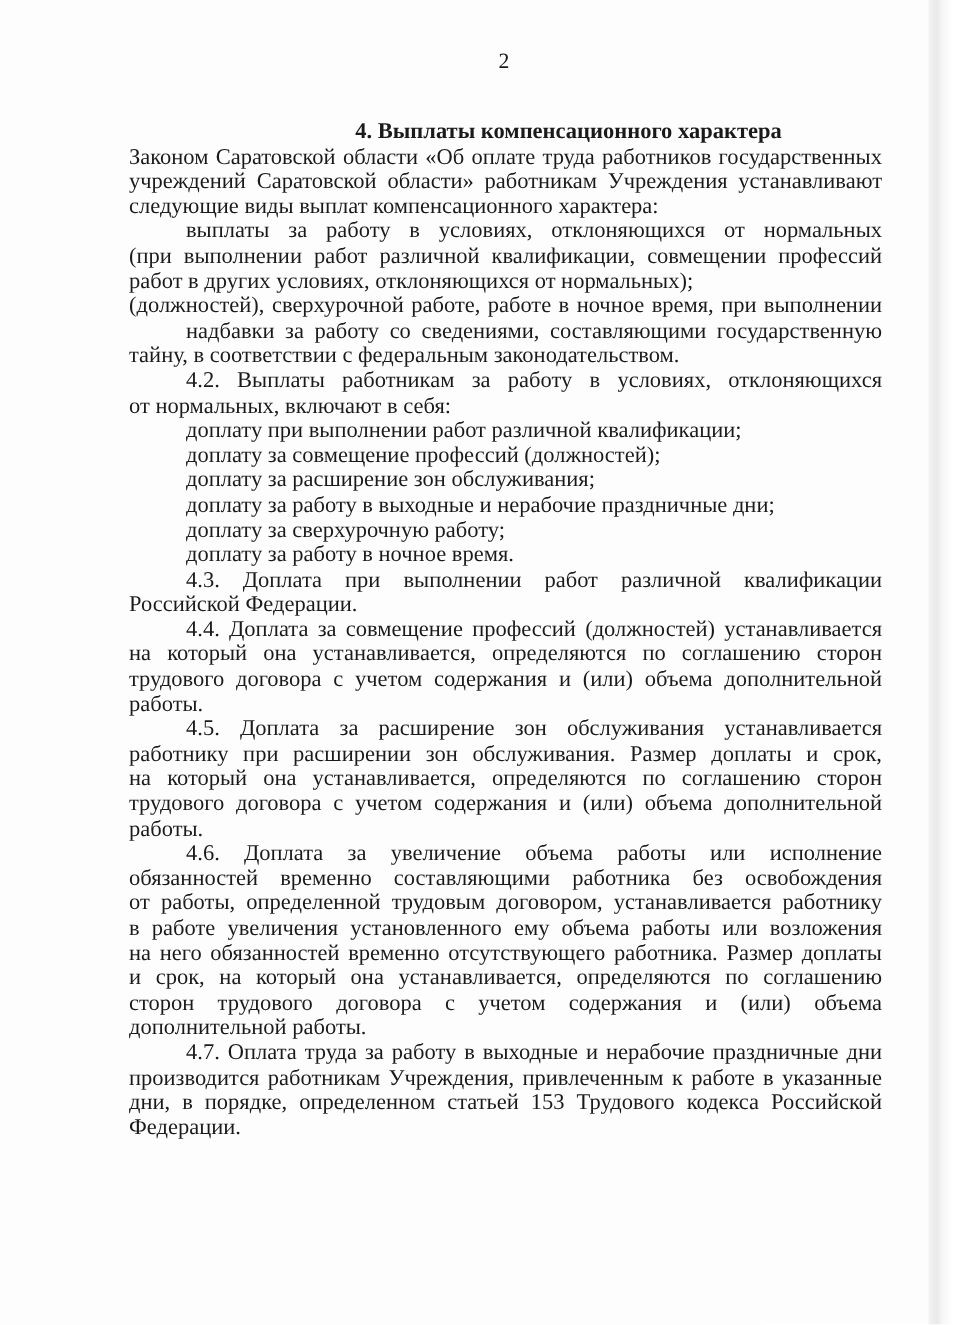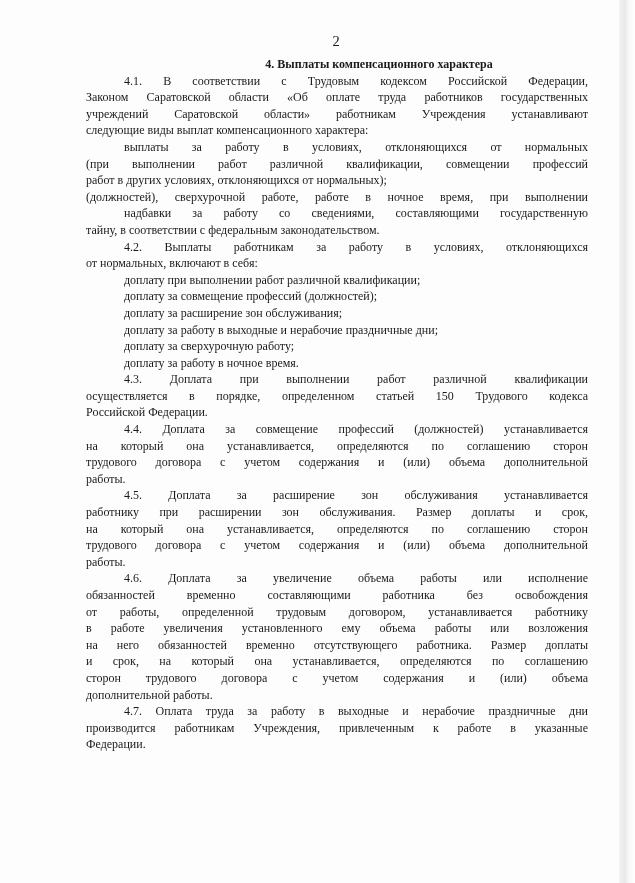--- a/index.html
+++ b/index.html
@@ -34,23 +34,23 @@
     position: absolute;
     top: 33px;
     left: 0;
     width: 672px;
     text-align: center;
     font-size: 14.5px;
   }
   .content {
     position: absolute;
     left: 86px;
-    top: 56px;
+    top: 80px;
     width: 502px;
-    font-size: 12px;
+    font-size: 15px;
     line-height: 16.6px;
   }
   .heading {
     text-align: center;
     font-weight: bold;
     padding-left: 84px;
     height: 16.6px;
     white-space: nowrap;
   }
   .line {
@@ -76,21 +76,20 @@
 
 <div class="page">
   <div class="page-edge"></div>
 
   <div class="page-number">2</div>
 
   <div class="content">
     <div class="heading">4. Выплаты компенсационного характера</div>
 
     <div>
-      <span class="line indent">4.1. В соответствии с Трудовым кодексом Российской Федерации,</span>
       <span class="line">Законом Саратовской области «Об оплате труда работников государственных</span>
       <span class="line">учреждений Саратовской области» работникам Учреждения устанавливают</span>
       <span class="line last">следующие виды выплат компенсационного характера:</span>
     </div>
 
     <div>
       <span class="line indent">выплаты за работу в условиях, отклоняющихся от нормальных</span>
       <span class="line">(при выполнении работ различной квалификации, совмещении профессий</span>
       <span class="line last">работ в других условиях, отклоняющихся от нормальных);</span>
       <span class="line">(должностей), сверхурочной работе, работе в ночное время, при выполнении</span>
@@ -120,21 +119,20 @@
     </div>
     <div>
       <span class="line indent-item last">доплату за сверхурочную работу;</span>
     </div>
     <div>
       <span class="line indent-item last">доплату за работу в ночное время.</span>
     </div>
 
     <div>
       <span class="line indent">4.3. Доплата при выполнении работ различной квалификации</span>
-      <span class="line">осуществляется в порядке, определенном статьей 150 Трудового кодекса</span>
       <span class="line last">Российской Федерации.</span>
     </div>
 
     <div>
       <span class="line indent">4.4. Доплата за совмещение профессий (должностей) устанавливается</span>
       <span class="line">на который она устанавливается, определяются по соглашению сторон</span>
       <span class="line">трудового договора с учетом содержания и (или) объема дополнительной</span>
       <span class="line last">работы.</span>
     </div>
 
@@ -153,16 +151,17 @@
       <span class="line">в работе увеличения установленного ему объема работы или возложения</span>
       <span class="line">на него обязанностей временно отсутствующего работника. Размер доплаты</span>
       <span class="line">и срок, на который она устанавливается, определяются по соглашению</span>
       <span class="line">сторон трудового договора с учетом содержания и (или) объема</span>
       <span class="line last">дополнительной работы.</span>
     </div>
 
     <div>
       <span class="line indent">4.7. Оплата труда за работу в выходные и нерабочие праздничные дни</span>
       <span class="line">производится работникам Учреждения, привлеченным к работе в указанные</span>
+      <span class="line">дни, в порядке, определенном статьей 153 Трудового кодекса Российской</span>
       <span class="line last">Федерации.</span>
     </div>
   </div>
 </div>
 
 </body></html>

